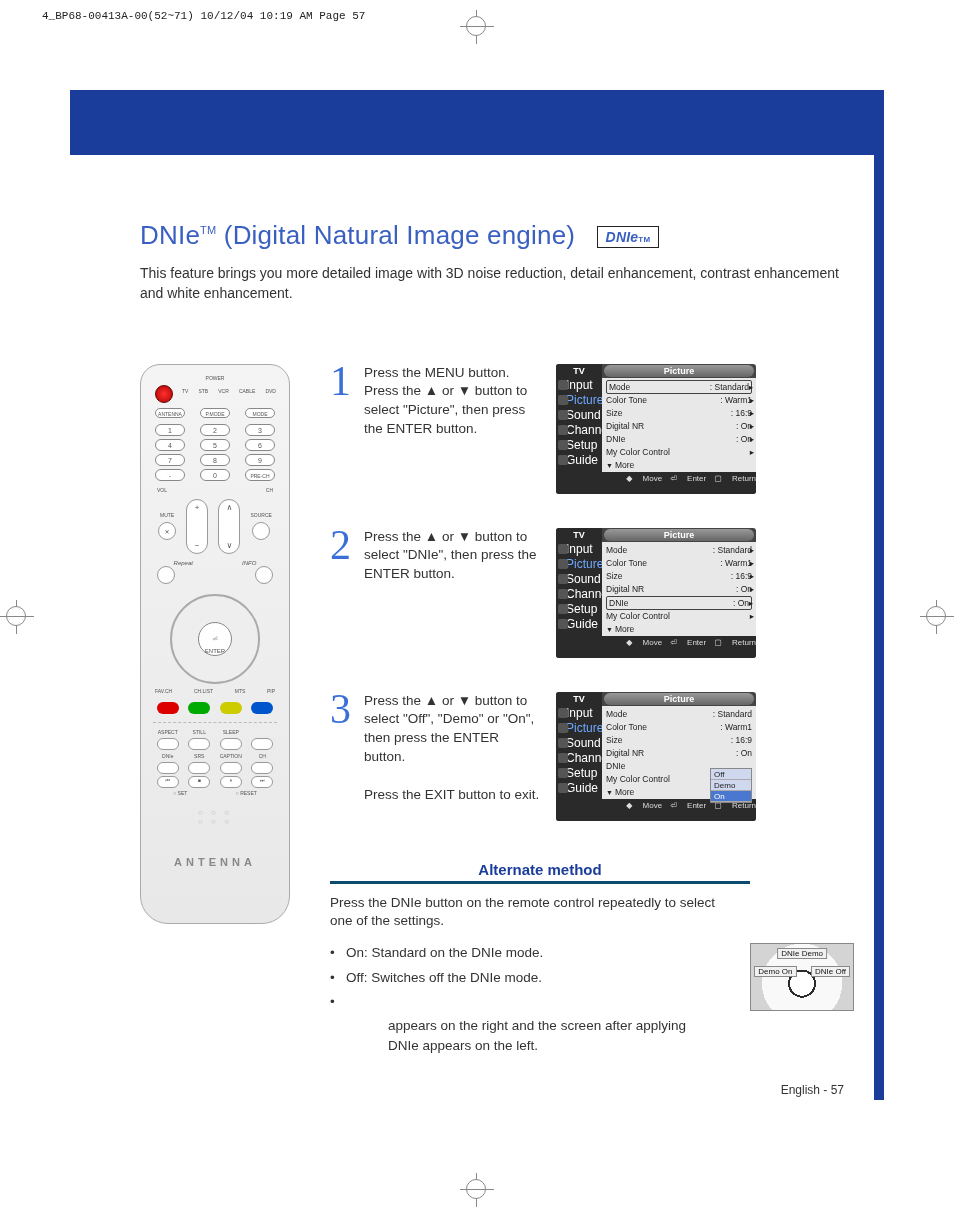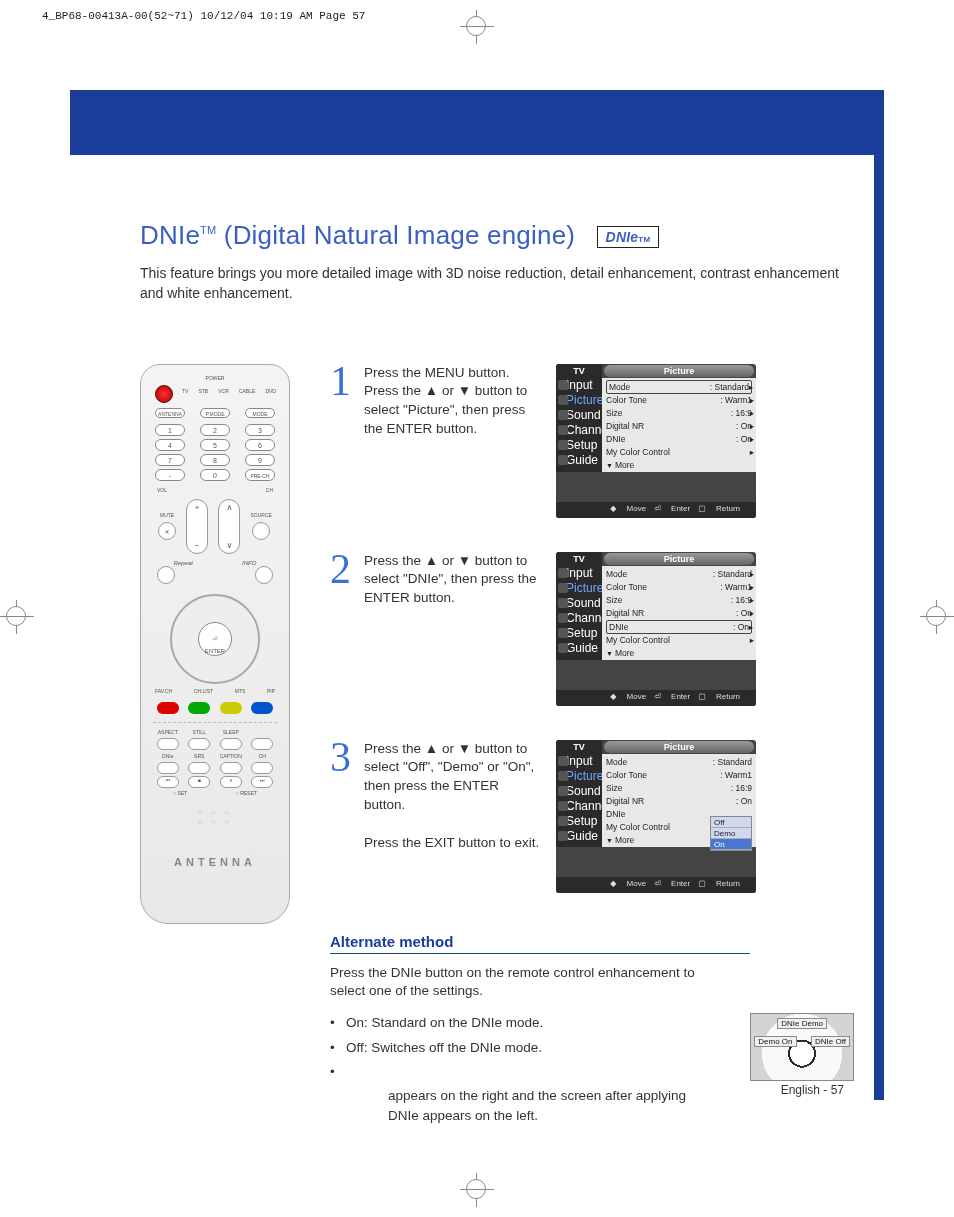--- a/index.html
+++ b/index.html
@@ -202,33 +202,34 @@
   .osd .row2 { display:flex; justify-content:space-between; height:13px; line-height:13px; font-size:8.5px; position:relative;}
   .osd .row2 .arrow { position:absolute; right:-2px; }
   .osd .row2.boxed { border:1px solid #444; padding:0 2px; height:14px; line-height:12px; border-radius:2px;}
   .osd .popup {
     position:absolute; right:4px; top:62px; width:42px; background:#d0d8f0; border:1px solid #888;
     font-size:8px;
   }
   .osd .popup div { padding:0 3px; height:11px; line-height:11px; border-bottom:1px solid #aaa;}
   .osd .popup div.on { background:#4a78d0; color:#fff;}
   .osd .ftr {
-    background:#2a2a2a; height:16px; line-height:14px; font-size:8px; text-align:right; padding-right:16px; color:#ddd;margin-top:30px;
+    background:#2a2a2a; height:22px; line-height:14px; font-size:8px; text-align:right; padding-right:0; color:#ddd;
   }
   .osd .ftr span { margin-left:8px; }
   .osd .more::before { content:"▼ "; font-size:7px;}
 
   .alt-hdr {
     color: #1a3d9c;
     font-weight: bold;
     font-size: 15px;
     margin-top: 40px;
-    border-bottom: 1px solid #0c4a6e;
+    border-bottom: 3px solid #0c4a6e;
     padding-bottom: 3px;
     width: 420px;
+    text-align: center;
   }
   .alt-txt { font-size: 13.5px; margin-top: 10px; max-width: 400px; line-height:1.4;}
   .alt-flex { display:flex; gap:30px; margin-top:12px;}
   .bullets { font-size:13.5px; line-height:1.5; }
   .bullets .b { display:flex; gap:6px; margin-bottom:4px;}
   .bullets .b .dot { width:10px; }
   .bullets .demo-sub { margin-left: 58px; }
   .demo-img {
     width: 130px; height: 68px; background:
       radial-gradient(circle at 50% 60%, #fff 0 12px, #333 12px 14px, transparent 14px),
@@ -577,21 +578,21 @@
                 <div>Demo</div>
                 <div class="on">On</div>
               </div>
             </div>
           </div>
           <div class="ftr"><span>◆ <span>Move</span></span><span>⏎ <span>Enter</span></span><span>▢ <span>Return</span></span></div>
         </div>
       </div>
 
       <div class="alt-hdr">Alternate method</div>
-      <div class="alt-txt">Press the DNIe button on the remote control enhancement to select one of the settings.</div>
+      <div class="alt-txt">Press the DNIe button on the remote control repeatedly to select one of the settings.</div>
       <div class="alt-flex">
         <div class="bullets">
           <div class="b">
               <span class="dot">•</span>
               <span>On: Standard on the DNIe mode.</span>
             </div>
           <div class="b">
               <span class="dot">•</span>
               <span>Off: Switches off the DNIe mode.</span>
             </div>

